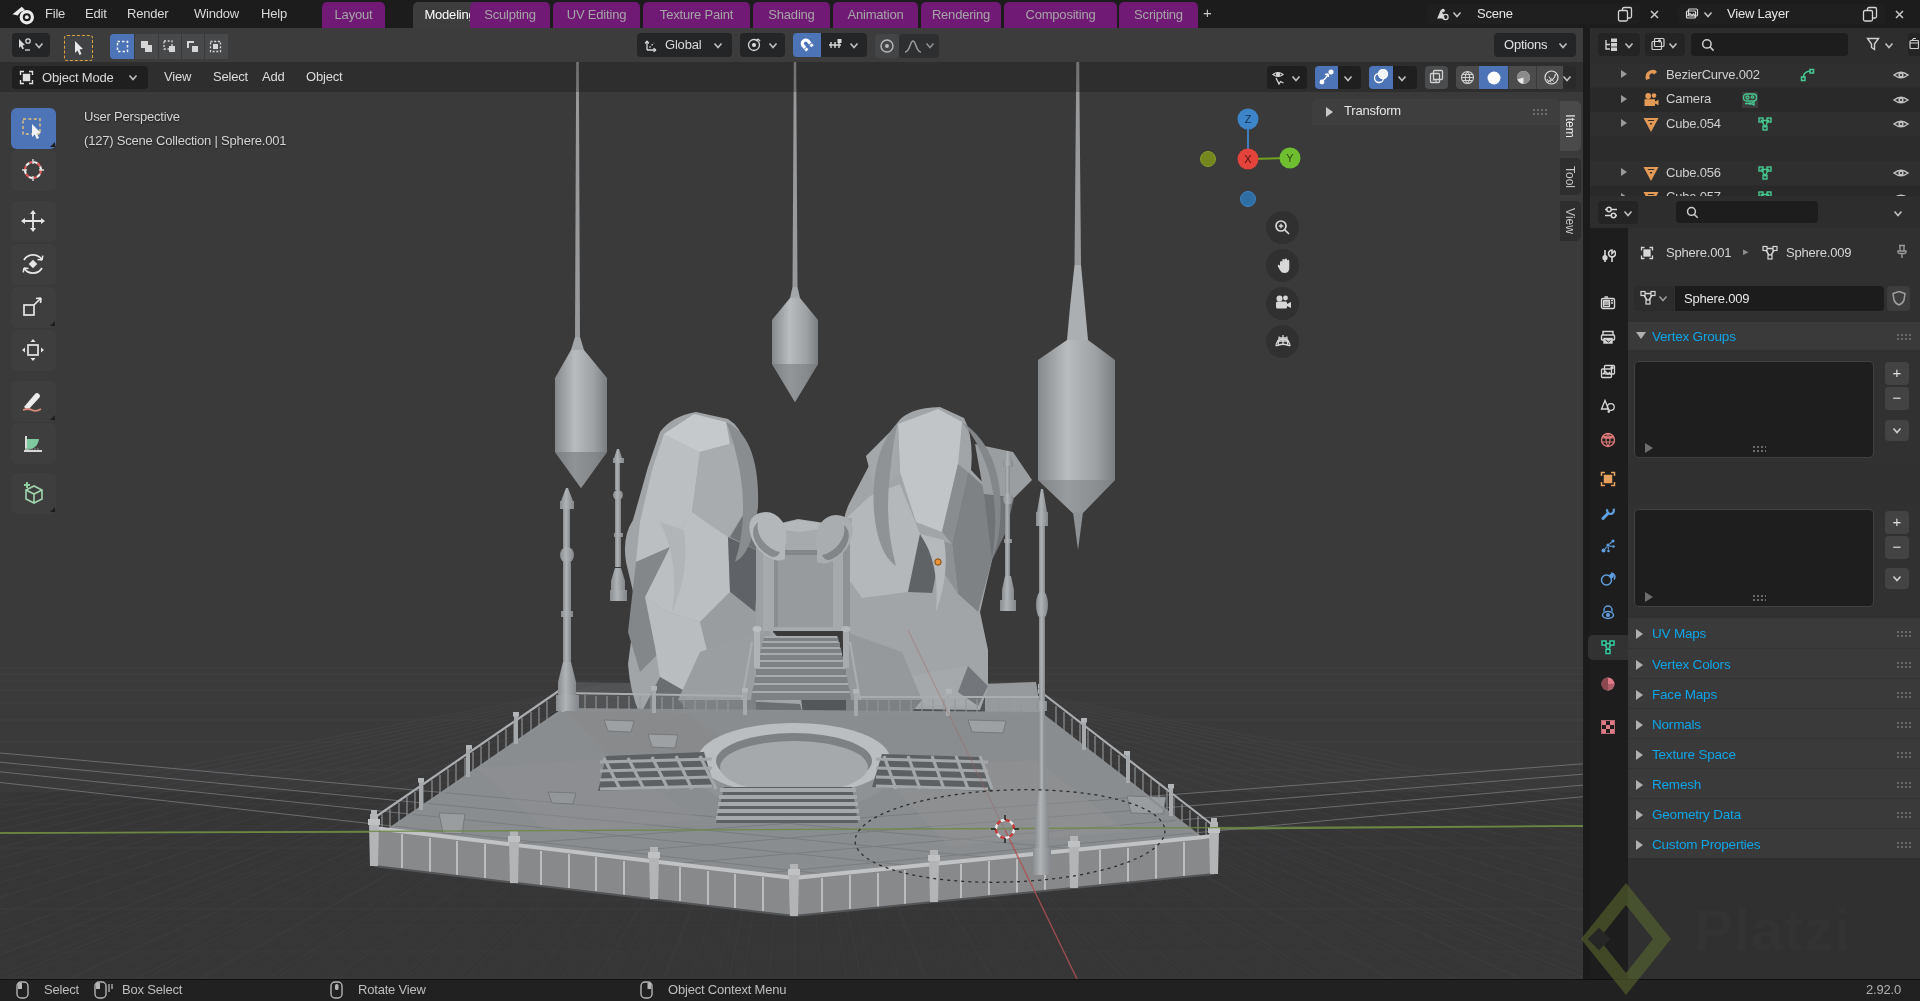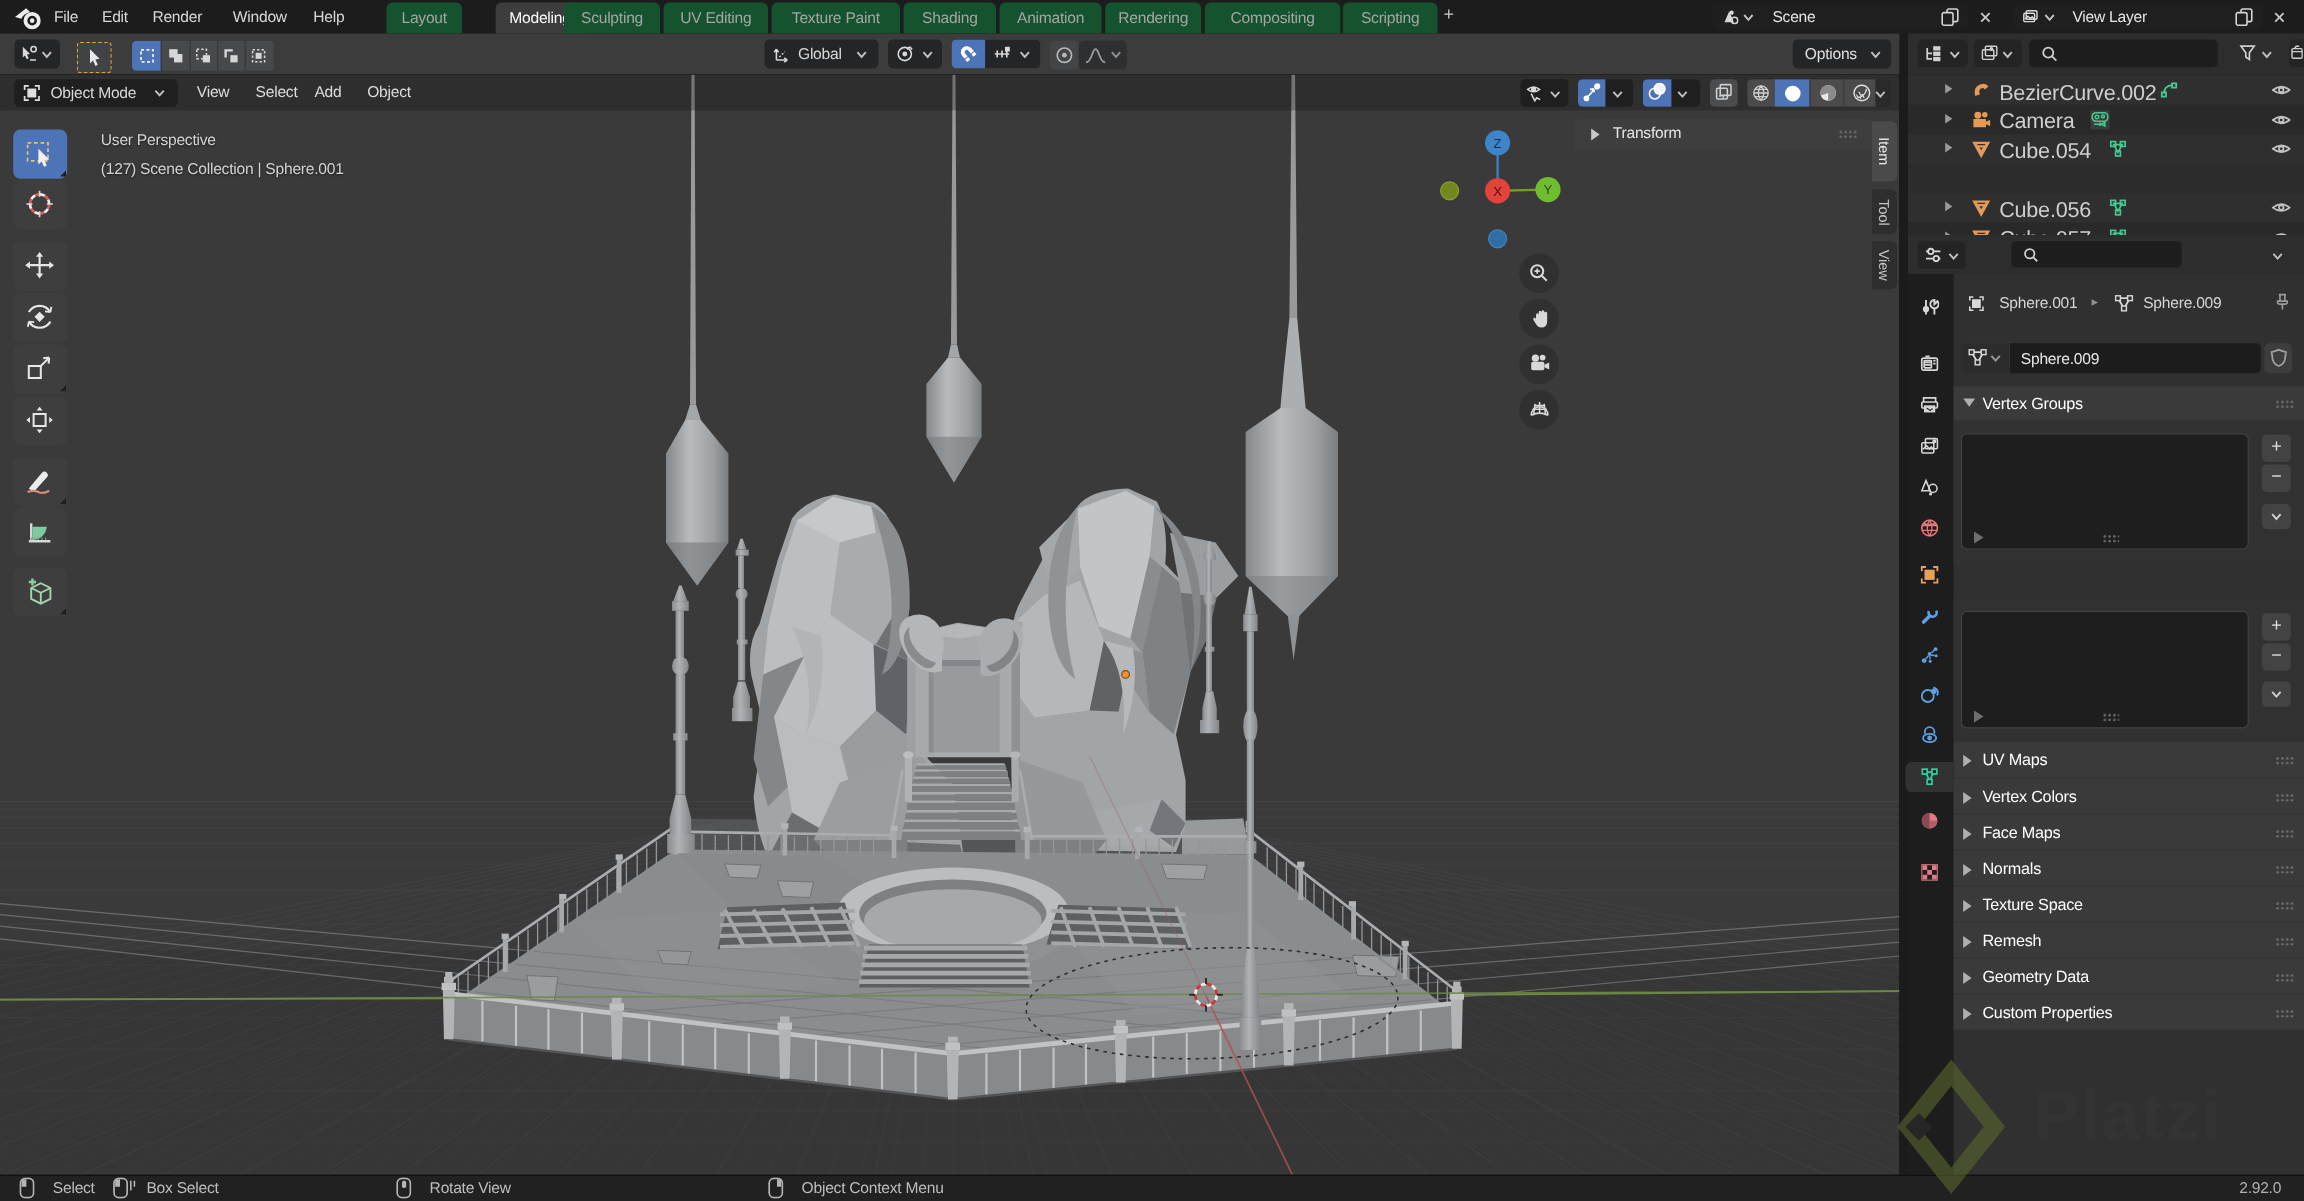--- a/index.html
+++ b/index.html
@@ -1,21 +1,21 @@
 <!DOCTYPE html>
 <html><head><meta charset="utf-8"><title>b</title><style>
 *{margin:0;padding:0;box-sizing:border-box;}
 html,body{width:1920px;height:1001px;overflow:hidden;background:#161616;}
 body,div,span{font-family:"Liberation Sans",sans-serif;}
 #app{position:relative;width:1920px;height:1001px;overflow:hidden;}
 .abs{position:absolute;}
 
 #topbar{position:absolute;left:0;top:0;width:1920px;height:28px;background:#1c1c1c;padding-left:24px;}
 .menu{position:absolute;top:0;height:28px;line-height:28px;color:#d8d8d8;font-size:13px;letter-spacing:-0.2px;}
-.wtab{position:absolute;top:2px;height:26px;line-height:26px;font-size:13px;letter-spacing:-0.2px;color:#a5a5a5;background:#14532d;border-radius:5px 5px 0 0;text-align:center;}
+.wtab{position:absolute;top:2px;height:26px;line-height:26px;font-size:13px;letter-spacing:-0.2px;color:#a5a5a5;background:#701a75;border-radius:5px 5px 0 0;text-align:center;}
 .wtab.act{background:#3d3d3d;color:#fdfdfd;}
 
 #bar2{position:absolute;left:0;top:28px;width:1583px;height:34px;background:#3c3c3d;}
 #bar2r{position:absolute;left:1583px;top:28px;width:337px;height:34px;background:#2d2d2d;}
 .dd{position:absolute;background:#1f1f20;border-radius:4px;color:#e2e2e2;font-size:13px;}
 .seg{position:absolute;border-radius:4px;overflow:hidden;display:flex;}
 .seg>div{height:100%;}
 
 #vph{position:absolute;left:0;top:62px;width:1583px;height:30px;background:rgba(14,15,16,0.27);}
 .hmenu{position:absolute;top:67px;height:20px;line-height:20px;color:#dcdcdc;font-size:13px;letter-spacing:-0.2px;}
@@ -25,25 +25,25 @@
 .tbtn.blue{background:#4e74b8;}
 .vptext{position:absolute;color:#d4d4d4;font-size:13px;letter-spacing:-0.2px;text-shadow:0 1px 2px rgba(0,0,0,0.55);}
 .navbtn{position:absolute;width:33px;height:33px;border-radius:50%;background:rgba(41,41,41,0.6);}
 .sidetab{position:absolute;left:1560px;width:21px;border-radius:0 5px 5px 0;color:#c6c6c6;font-size:12px;}
 .sidetab span{position:absolute;left:3px;top:50%;transform:translateY(-50%);writing-mode:vertical-rl;}
 
 #rcol{position:absolute;left:1583px;top:28px;width:337px;height:951px;background:#1b1b1b;}
 #outliner{position:absolute;left:1590px;top:28px;width:330px;height:168px;background:#2c2c2c;}
 #orows{position:absolute;left:1590px;top:62px;width:330px;height:134px;overflow:hidden;}
 .orow{position:absolute;left:0;width:330px;height:24px;}
-.orow .lbl{position:absolute;left:76px;top:3.5px;font-size:18px;letter-spacing:-0.2px;color:#cecece;}
+.orow .lbl{position:absolute;left:76px;top:3.5px;font-size:13px;letter-spacing:-0.2px;color:#cecece;}
 .exp{position:absolute;left:31px;top:7px;width:0;height:0;border-left:6px solid #9a9a9a;border-top:4.5px solid transparent;border-bottom:4.5px solid transparent;}
 #props{position:absolute;left:1590px;top:196px;width:330px;height:783px;background:#303030;}
 #ptabs{position:absolute;left:1590px;top:228px;width:38px;height:751px;background:#1d1d1d;}
-.phead{position:absolute;left:38px;width:292px;background:#3a3a3a;color:#ffffff;font-size:13.5px;letter-spacing:-0.2px;}
+.phead{position:absolute;left:38px;width:292px;background:#3a3a3a;color:#0ea5e9;font-size:13.5px;letter-spacing:-0.2px;}
 .parr{position:absolute;left:8px;top:50%;margin-top:-4px;width:0;height:0;}
 .parr.r{border-left:7px solid #b0b0b0;border-top:5px solid transparent;border-bottom:5px solid transparent;}
 .parr.d{border-top:7px solid #b0b0b0;border-left:5px solid transparent;border-right:5px solid transparent;}
 .grip{position:absolute;right:8px;top:50%;height:7px;width:16px;margin-top:-3px;background-image:radial-gradient(#6a6a6a 1px, transparent 1.2px);background-size:4px 4px;}
 .lbox{position:absolute;background:#1e1e1e;border:1px solid #414141;border-radius:5px;}
 .sqbtn{position:absolute;width:24px;background:#434343;border-radius:4px;color:#e0e0e0;text-align:center;}
 
 #status{position:absolute;left:0;top:979px;width:1920px;height:22px;background:#212121;border-top:1px solid #101010;}
 .skey{color:#bdbdbd;font-size:13px;letter-spacing:-0.2px;}
 .skey{position:absolute;top:979px;height:22px;line-height:22px;}

